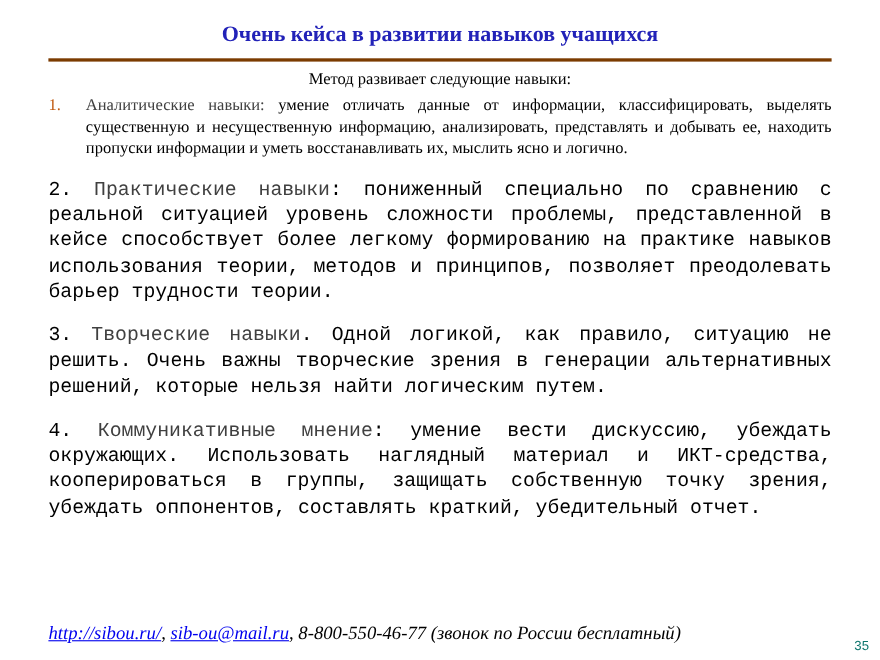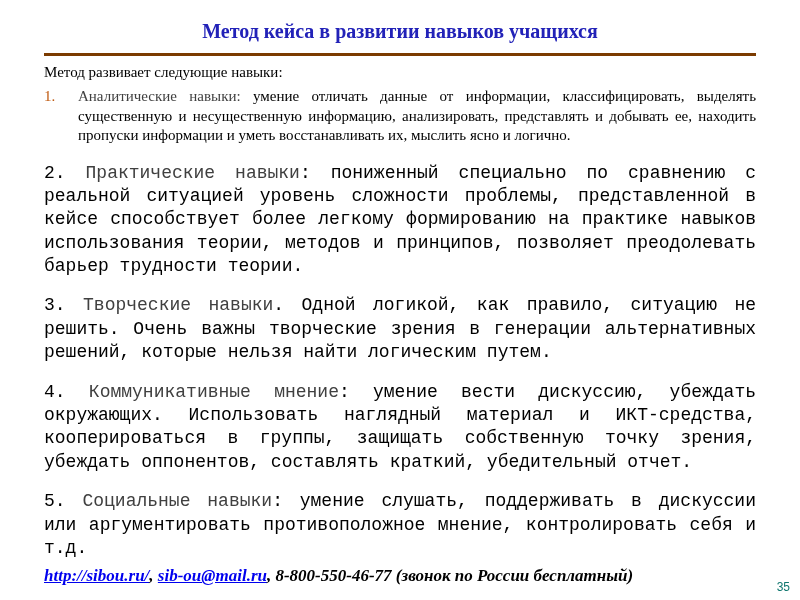--- a/index.html
+++ b/index.html
@@ -18,20 +18,21 @@
     font-size: 20px;
     text-align: center;
     margin: 8px 0 10px 0;
   }
   .rule {
     border: none;
     border-top: 3px solid #7b3b00;
     margin: 0 0 8px 0;
   }
   .subtitle {
+    text-align: center;
     font-size: 15px;
     margin: 2px 0 6px 0;
   }
   .item-first {
     display: flex;
     font-size: 15px;
     line-height: 1.3;
     margin: 0 0 16px 0;
   }
   .item-first .num {
@@ -48,21 +49,21 @@
     text-align: justify;
     margin: 0 0 16px 0;
     font-family: Liberation Mono, monospace;
   }
   .accent { color: #404040; }
   .footer {
     position: absolute;
     left: 44px; right: 44px; bottom: 14px;
     font-size: 17px;
     font-style: italic;
-    font-weight: bold;
+    font-weight: normal;
     white-space: nowrap;
   }
   .link {
     color: #0000ee;
     text-decoration: underline;
     cursor: pointer;
   }
   .pagenum {
     position: absolute;
     right: 10px; bottom: 6px;
@@ -71,21 +72,21 @@
     font-style: normal;
     font-weight: normal;
     font-family: "Liberation Sans", sans-serif;
   }
 </style>
 </head>
 <body>
 
 <div class="slide">
 
-  <div class="title">Метод кейса в развитии навыков учащихся</div>
+  <div class="title">Очень кейса в развитии навыков учащихся</div>
 
   <hr class="rule">
 
   <div class="subtitle">Метод развивает следующие навыки:</div>
 
   <div class="item-first">
     <span class="num">1.</span>
     <div class="body">
       <span class="accent">Аналитические навыки:</span>
       <span>умение отличать данные от информации, классифицировать, выделять существенную и несущественную информацию, анализировать, представлять и добывать ее, находить пропуски информации и уметь восстанавливать их, мыслить ясно и логично.</span>
@@ -100,23 +101,19 @@
   <p class="para">
     <span>3.</span>
     <span class="accent">Творческие навыки</span><span>. Одной логикой, как правило, ситуацию не решить. Очень важны творческие зрения в генерации альтернативных решений, которые нельзя найти логическим путем.</span>
   </p>
 
   <p class="para">
     <span>4.</span>
     <span class="accent">Коммуникативные мнение</span><span>: умение вести дискуссию, убеждать окружающих. Использовать наглядный материал и ИКТ-средства, кооперироваться в группы, защищать собственную точку зрения, убеждать оппонентов, составлять краткий, убедительный отчет.</span>
   </p>
 
-  <p class="para">
-    <span>5.</span>
-    <span class="accent">Социальные навыки</span><span>: умение слушать, поддерживать в дискуссии или аргументировать противоположное мнение, контролировать себя и т.д.</span>
-  </p>
 
 
 </div>
 
 <div class="footer"><a class="link">http://sibou.ru/</a><span>, </span><a class="link">sib-ou@mail.ru</a><span>, 8-800-550-46-77 (звонок по России бесплатный)</span></div>
 
 <span class="pagenum">35</span>
 
 </body></html>

